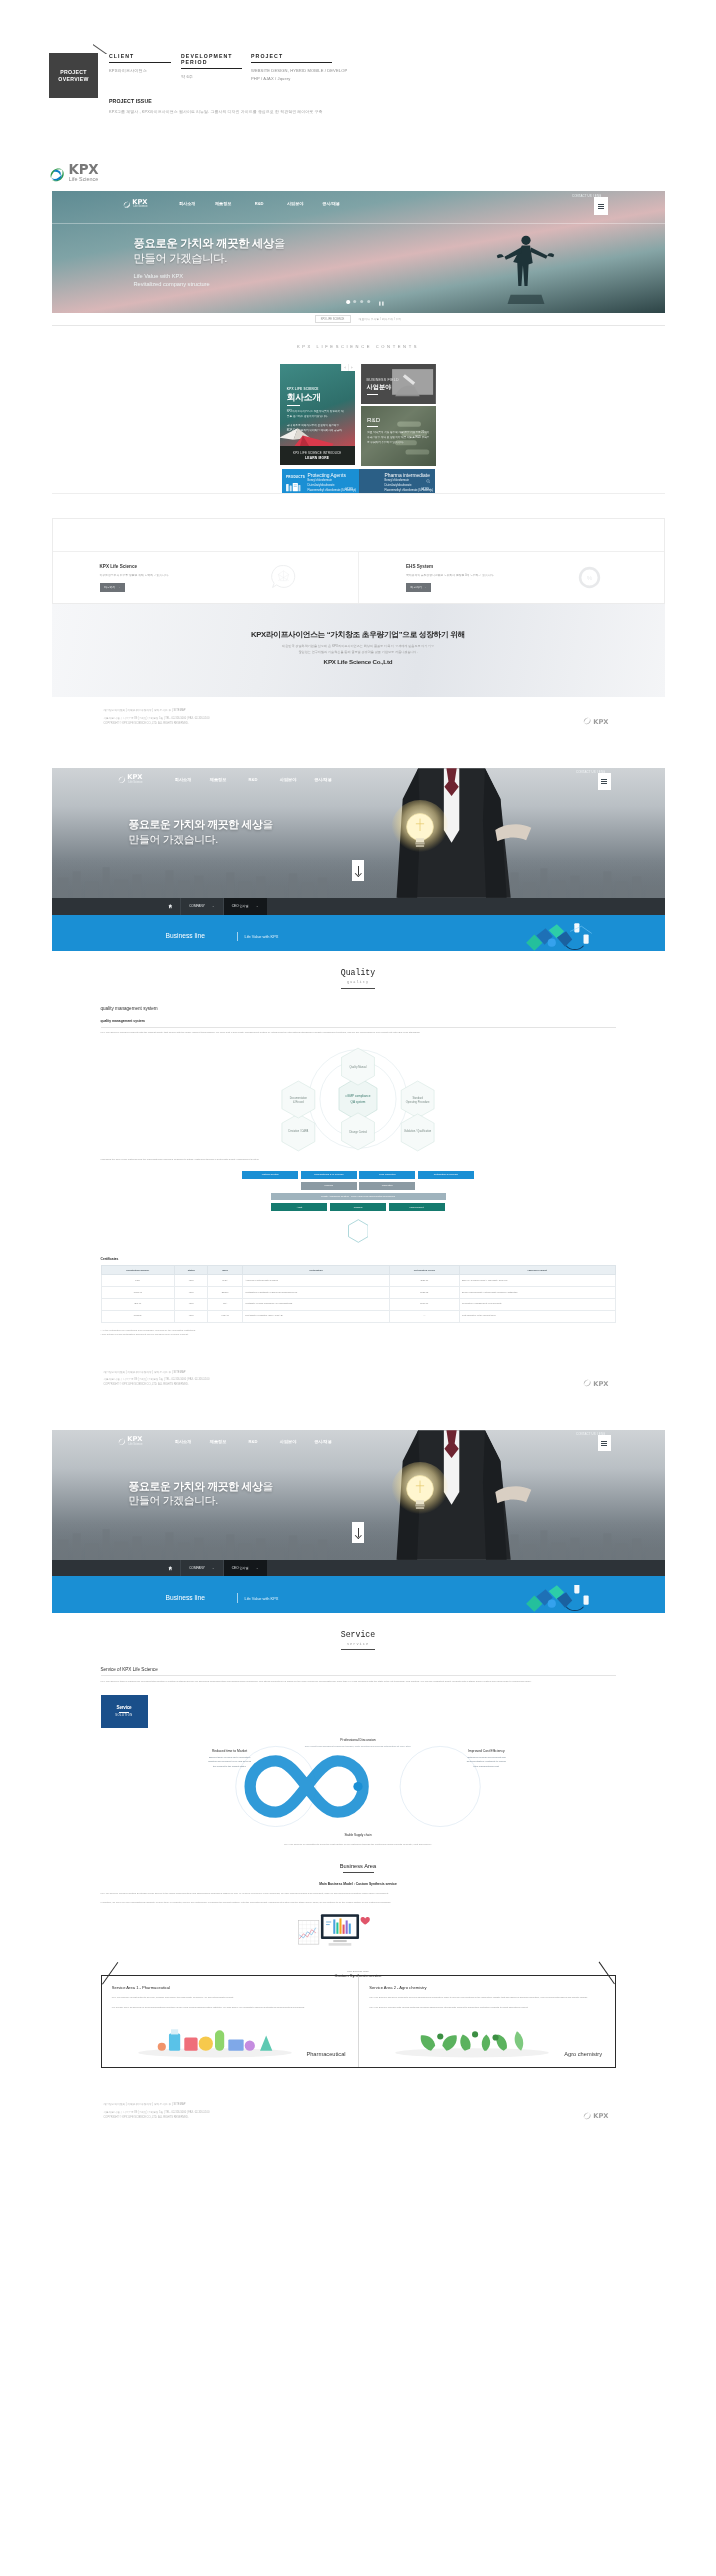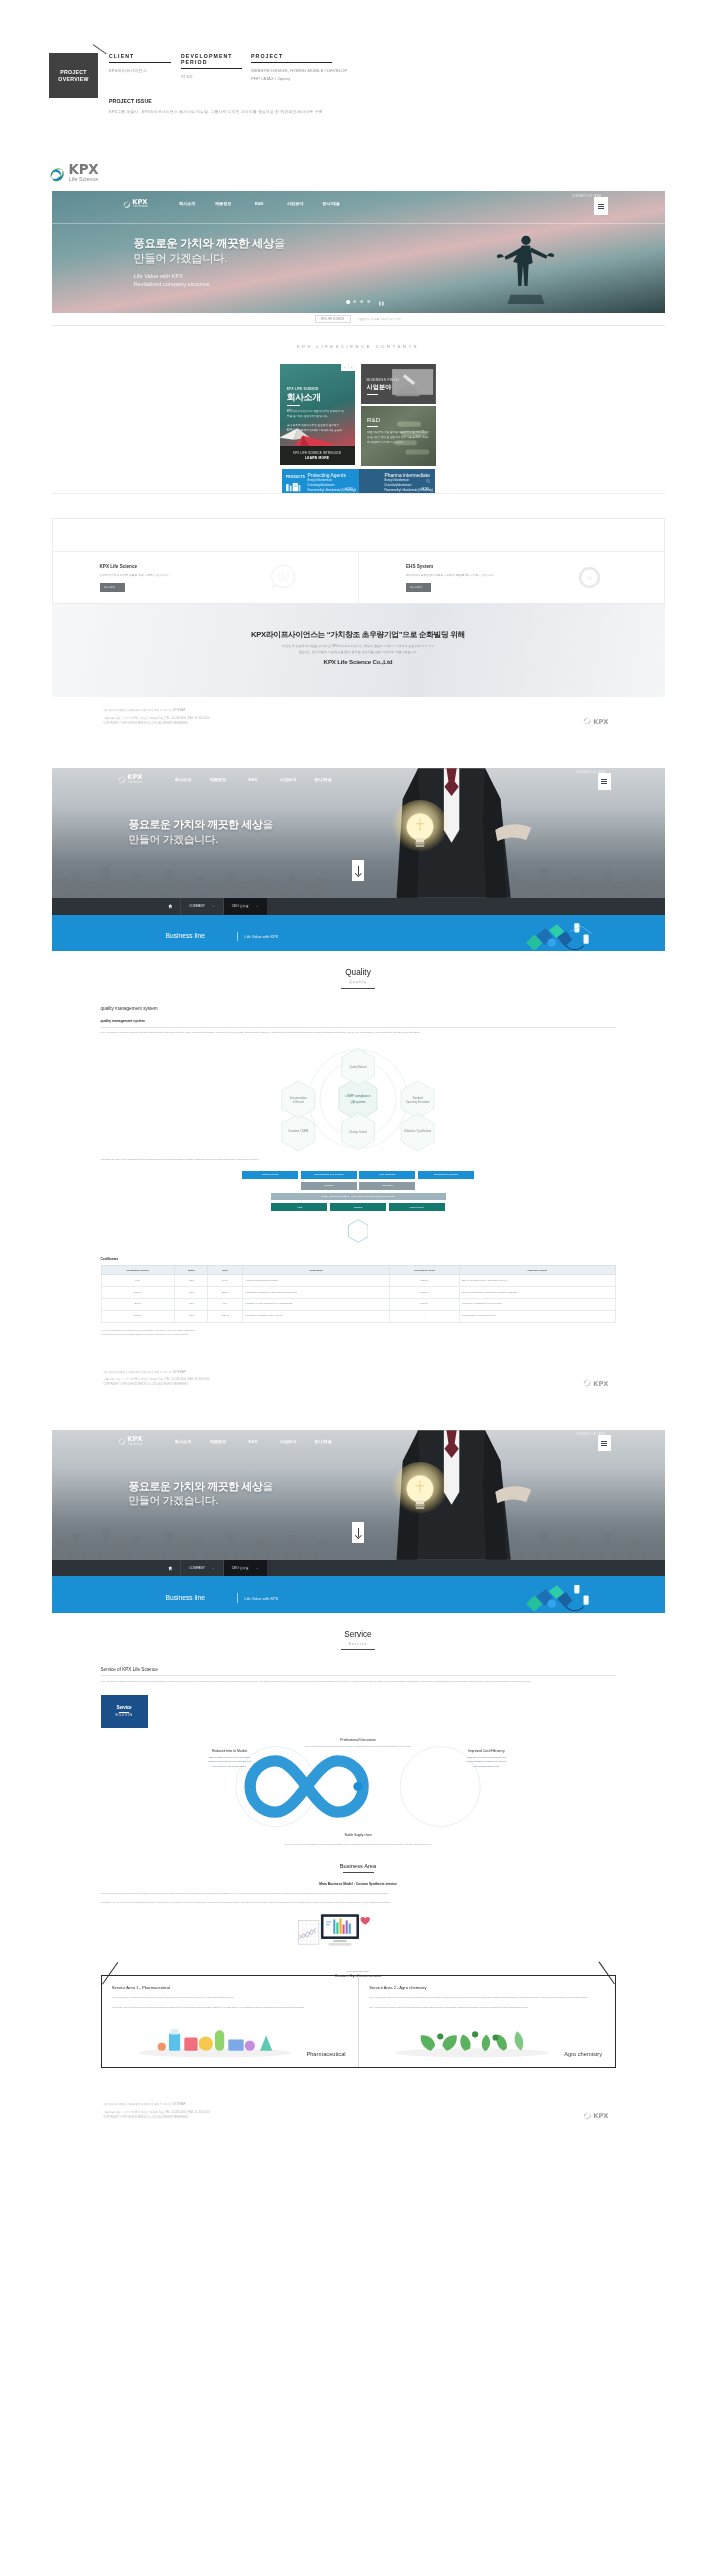--- a/index.html
+++ b/index.html
@@ -182,21 +182,21 @@
 
   
   .bizline { width:613px; margin:0 auto; height:28px; background:#1a8fd4; position:relative; overflow:hidden;}
   .bl-title { position:absolute; left:114px; top:9.3px; font-size:6.7px; color:#fff; font-weight:400; }
   .bl-div { position:absolute; left:185px; top:8.8px; width:0.5px; height:9.3px; background:rgba(255,255,255,.6); }
   .bl-sub { position:absolute; left:193px; top:11.3px; font-size:3.9px; color:#e8f4fc; }
   .bl-gfx { position:absolute; right:62px; top:-3.1px; width:82px; height:34px; }
 
   
   .qpage { width:613px; margin:0 auto; background:#fff; }
-  .sec-head { text-align:center; padding:17.5px 0 4.1px; }
+  .sec-head { text-align:center; padding:17.5px 0 4.1px;font-family:Liberation Mono, monospace; }
   .sec-head .big { font-size:8.2px; color:#222; font-weight:400; }
   .sec-head .small { font-size:3.6px; color:#989898; letter-spacing:1px; margin-top:2.6px; }
   .sec-head .bar { width:34px; height:0.8px; background:#4a4a4a; margin:3.6px auto 0; }
 
   .qbody { padding:13.4px 49px 0; }
   .q-title { font-size:4.6px; color:#333; font-weight:400; }
   .q-title-b { font-size:3.3px; color:#2b2b2b; font-weight:700; margin-top:8.2px; }
   .q-rule { height:0.5px; background:#e3e3e3; margin:3.6px 0 4.1px; }
   .q-p { font-size:2.4px; color:#9e9e9e; line-height:1.95; }
 
@@ -518,21 +518,21 @@
           <svg viewBox="0 0 48 48" width="25" height="25">
               <circle cx="24" cy="26" r="18" fill="none" stroke="#9aa0a6" stroke-width="5"></circle>
               <text x="24" y="31" font-size="12" text-anchor="middle" fill="#9aa0a6">%</text>
             </svg>
         </div>
       </div>
     </div>
   </section>
 
   <section class="statement">
-    <div class="st-1">KPX라이프사이언스는 “가치창조 초우량기업”으로 순화빌딩 위해</div>
+    <div class="st-1">KPX라이프사이언스는 “가치창조 초우량기업”으로 성장하기 위해</div>
     <div class="st-2" style="white-space:pre-line">대한민국 정밀화학기업을 선도해 온 KPX라이프사이언스는 최상의 품질로 더욱 더 고객에게 믿음으로 다가가고
 끊임없는 연구개발과 기술혁신을 통해 글로벌 경쟁력을 갖춘 기업으로 거듭나겠습니다.</div>
     <div class="st-3">KPX Life Science Co.,Ltd</div>
   </section>
 
   <section class="shotfoot">
     <div class="sf-links">개인정보처리방침  |  이메일무단수집거부  |  찾아오시는 길  |  SITEMAP</div>
     <div class="sf-addr" style="white-space:pre-line">서울특별시 중구 서소문로 89 (순화동) 순화빌딩 5층  |  TEL. 02-316-5000  |  FAX. 02-316-5100
 COPYRIGHT © KPX LIFE SCIENCE CO.,LTD. ALL RIGHTS RESERVED.</div>
     <div class="sf-logo">

